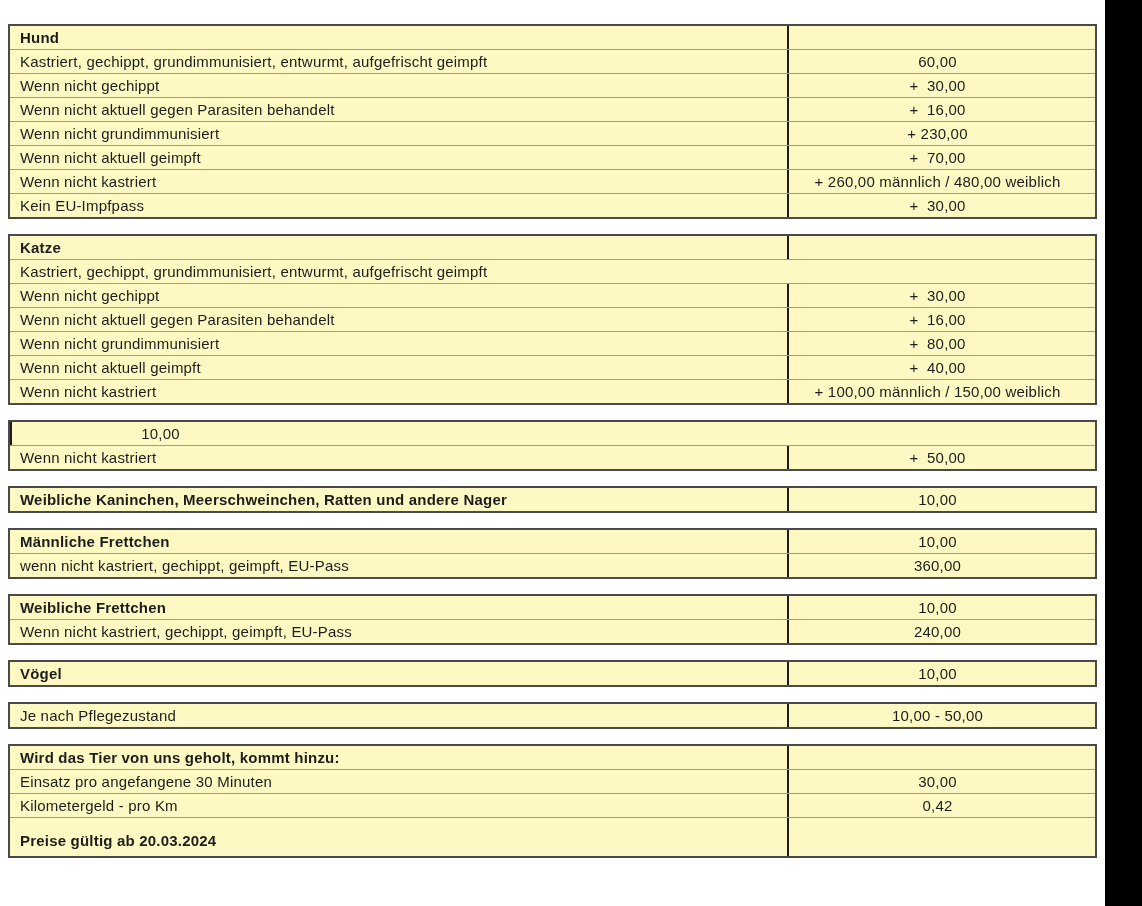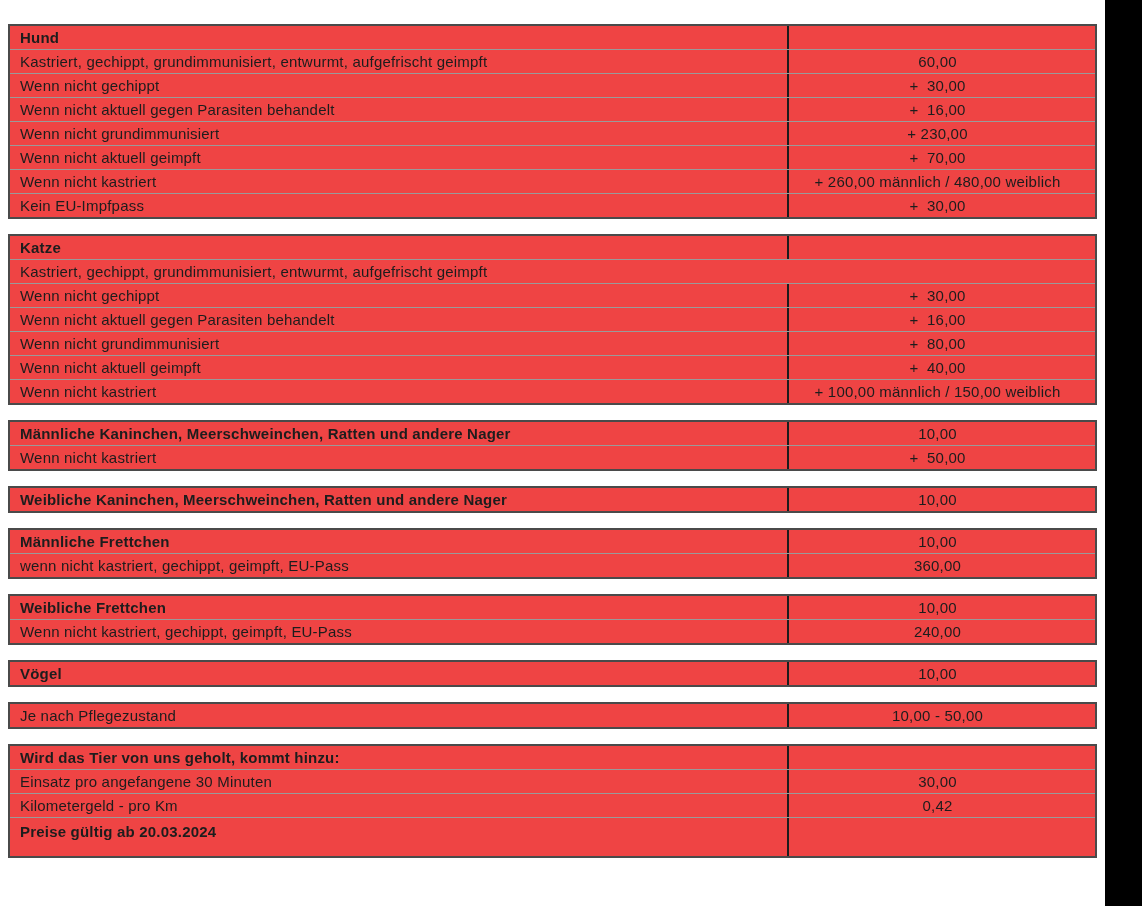--- a/index.html
+++ b/index.html
@@ -16,21 +16,21 @@
     width:37px;height:906px;
     background:#000000;
   }
   .price-table{
     position:absolute;left:8px;top:24px;
     width:1089px;
   }
   .section{
     border:2px solid #4a4a4a;
     margin-bottom:15px;
-    background:#ef4444;
+    background:#fef9c3;
   }
   .row{display:flex;}
   .row + .row{border-top:1px solid #9a9a9a;}
   .cell{
     box-sizing:border-box;
     height:23px;line-height:23px;
     font-size:15px;
     letter-spacing:0.2px;
     overflow:hidden;
   }
@@ -45,21 +45,21 @@
     text-align:center;
     padding-right:9px;
     white-space:pre;
   }
   .row.bold .cell.label{font-weight:bold;}
   .row.tall .cell{
     height:38px;
     display:flex;
     align-items:flex-end;
     line-height:20px;
-    padding-bottom:14px;
+    padding-bottom:5px;
   }
   .row.tall .cell.price{justify-content:flex-end;}
 </style>
 </head>
 <body>
 
 <div class="page">
   <div class="price-table">
       <div class="section">
         <div class="row bold">
@@ -119,21 +119,20 @@
           <div class="cell label">Wenn nicht aktuell geimpft</div>
           <div class="cell price">+  40,00</div>
         </div>
         <div class="row">
           <div class="cell label">Wenn nicht kastriert</div>
           <div class="cell price">+ 100,00 männlich / 150,00 weiblich</div>
         </div>
       </div>
       <div class="section">
         <div class="row bold">
-          <div class="cell label">Männliche Kaninchen, Meerschweinchen, Ratten und andere Nager</div>
           <div class="cell price">10,00</div>
         </div>
         <div class="row">
           <div class="cell label">Wenn nicht kastriert</div>
           <div class="cell price">+  50,00</div>
         </div>
       </div>
       <div class="section">
         <div class="row bold">
           <div class="cell label">Weibliche Kaninchen, Meerschweinchen, Ratten und andere Nager</div>

